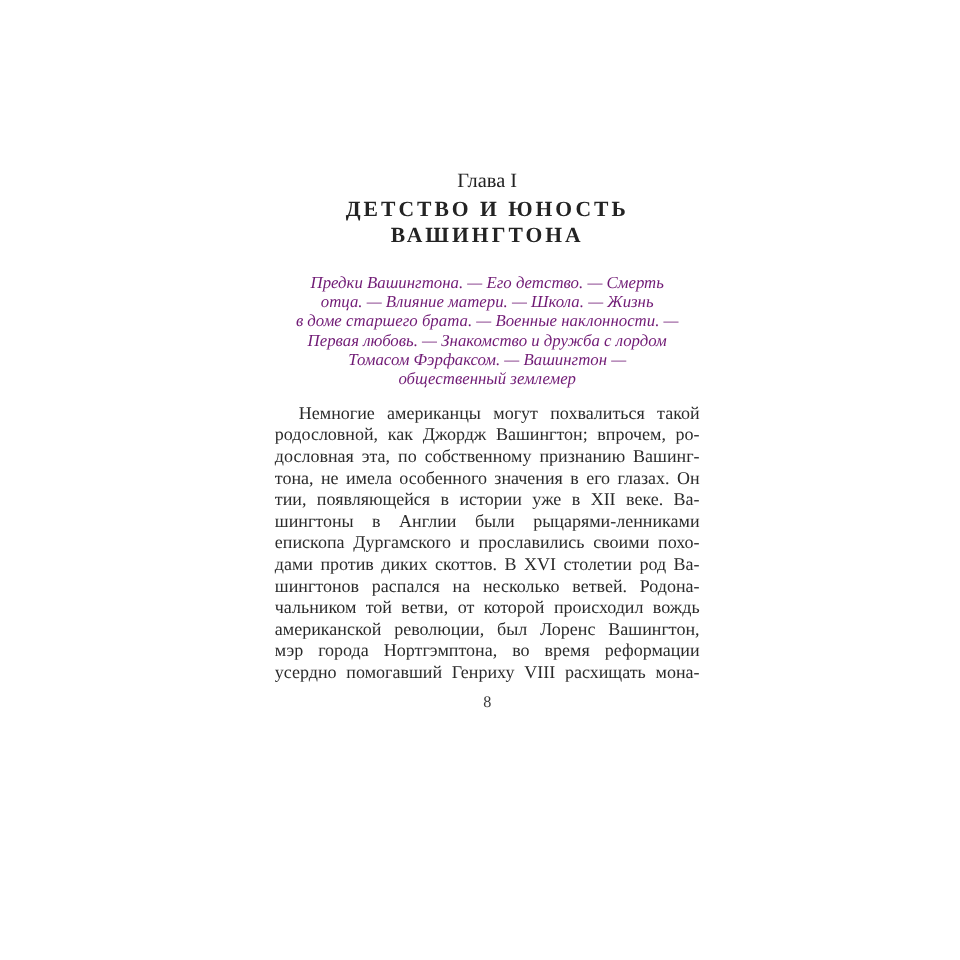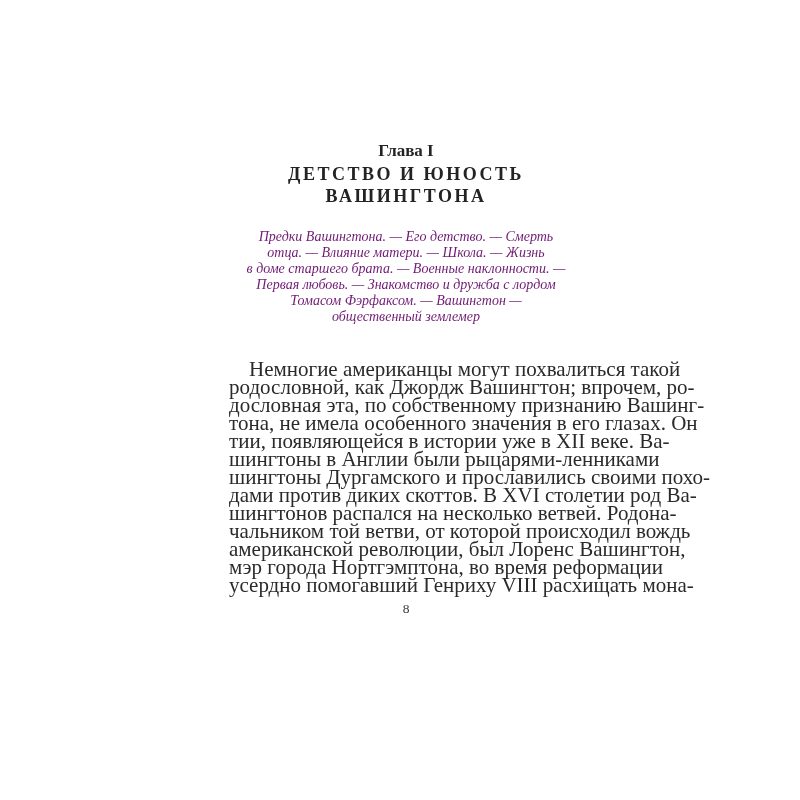--- a/index.html
+++ b/index.html
@@ -17,21 +17,21 @@
     overflow: hidden;
   }
   .column {
     position: absolute;
     left: 229px;
     top: 141px;
     width: 354px;
   }
   .chapter-label {
     text-align: center;
-    font-weight: bold;
+    font-weight: normal;
     font-size: 17px;
     line-height: 20px;
     color: #232323;
   }
   .chapter-title {
     margin-top: 2px;
     text-align: center;
     font-weight: bold;
     font-size: 18px;
     line-height: 22px;
@@ -43,22 +43,22 @@
   }
   .summary {
     margin-top: 22px;
     font-style: italic;
     font-size: 14px;
     line-height: 16px;
     text-align: center;
     color: #701a75;
   }
   .body-text {
-    margin-top: 35px;
-    font-size: 21px;
+    margin-top: 11px;
+    font-size: 15px;
     line-height: 18px;
     color: #2a2a2a;
   }
   .body-line {
     text-align: justify;
     text-align-last: justify;
     white-space: nowrap;
   }
   .body-line.indent {
     padding-left: 20px;
@@ -92,21 +92,21 @@
       <div class="summary-line">общественный землемер</div>
     </div>
 
     <div class="body-text">
       <div class="body-line indent">Немногие американцы могут похвалиться такой</div>
       <div class="body-line">родословной, как Джордж Вашингтон; впрочем, ро-</div>
       <div class="body-line">дословная эта, по собственному признанию Вашинг-</div>
       <div class="body-line">тона, не имела особенного значения в его глазах. Он</div>
       <div class="body-line">тии, появляющейся в истории уже в XII веке. Ва-</div>
       <div class="body-line">шингтоны в Англии были рыцарями-ленниками</div>
-      <div class="body-line">шингтоны Дургамского и прославились своими похо-</div>
+      <div class="body-line">епископа Дургамского и прославились своими похо-</div>
       <div class="body-line">дами против диких скоттов. В XVI столетии род Ва-</div>
       <div class="body-line">шингтонов распался на несколько ветвей. Родона-</div>
       <div class="body-line">чальником той ветви, от которой происходил вождь</div>
       <div class="body-line">американской революции, был Лоренс Вашингтон,</div>
       <div class="body-line">мэр города Нортгэмптона, во время реформации</div>
       <div class="body-line">усердно помогавший Генриху VIII расхищать мона-</div>
     </div>
 
     <div class="page-number">8</div>
 

